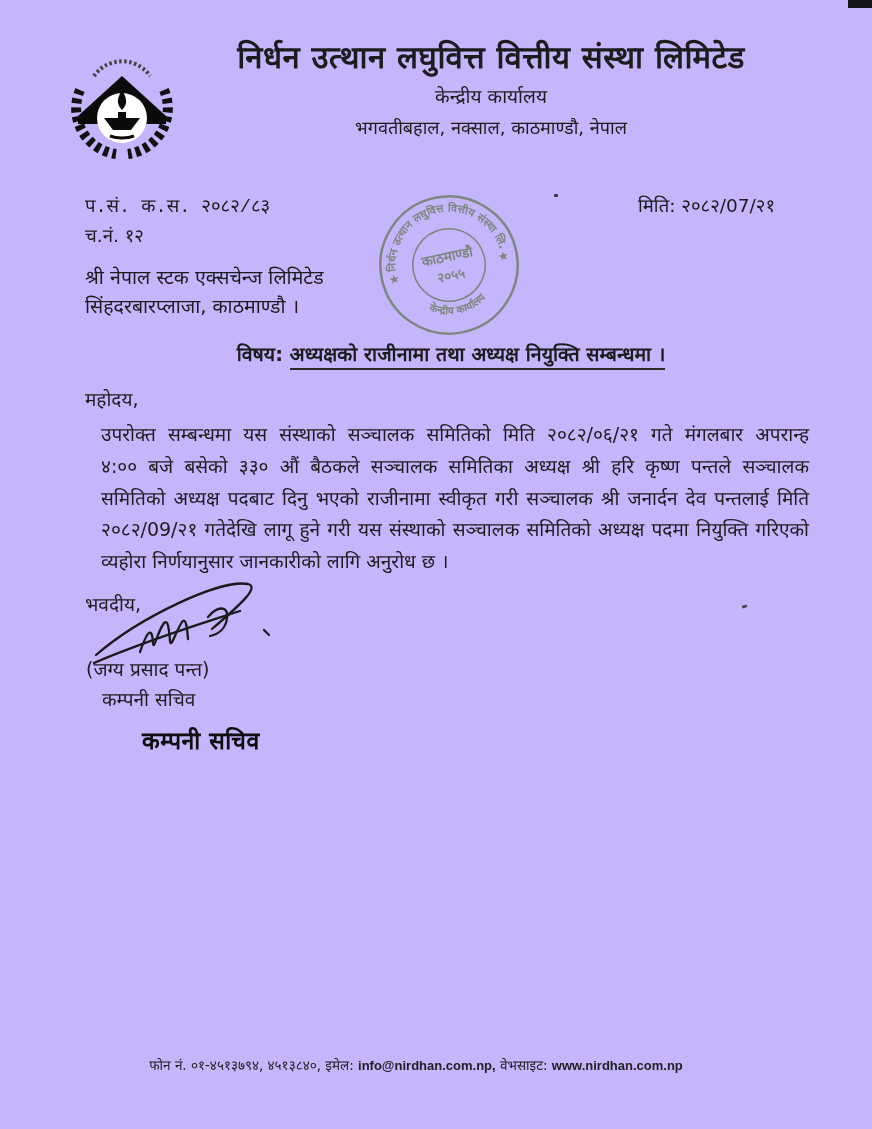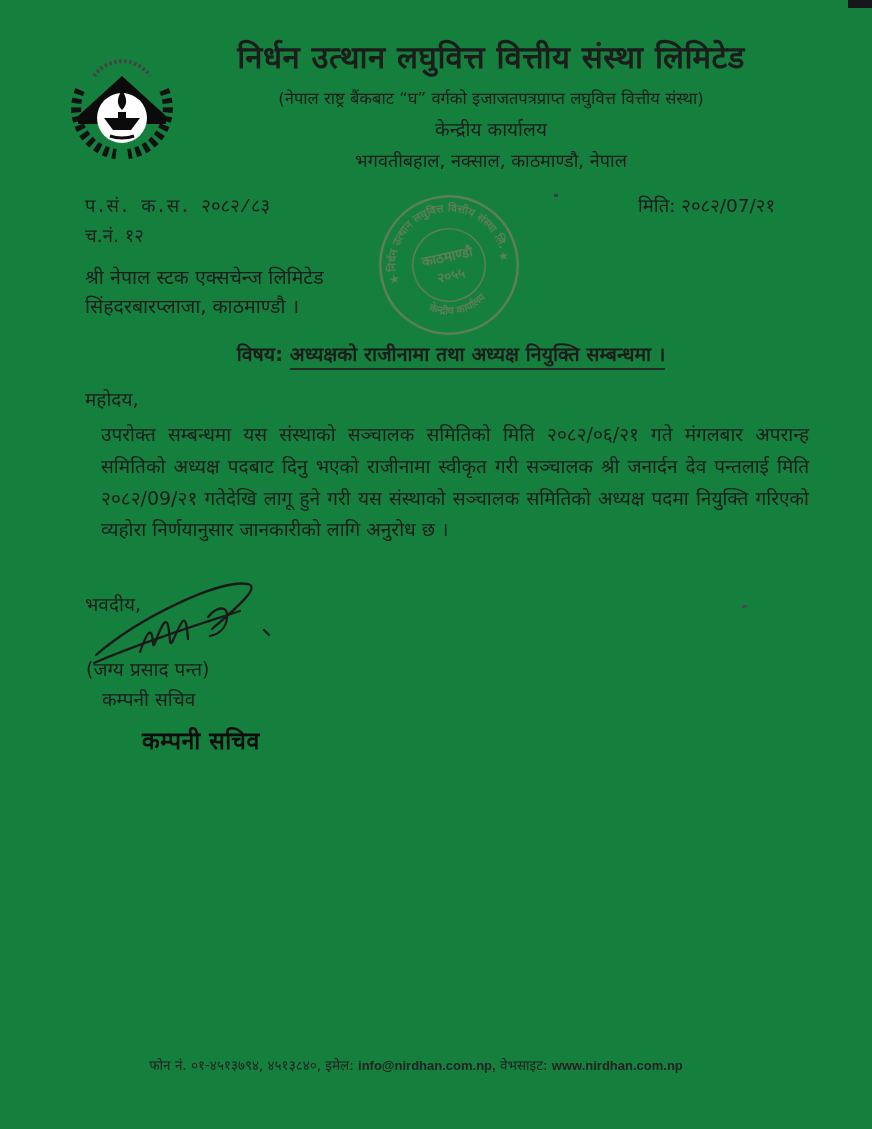--- a/index.html
+++ b/index.html
@@ -1,20 +1,20 @@
 <!DOCTYPE html>
 <html><head>
 <meta charset="utf-8">
 <style>
   html, body { margin: 0; padding: 0; background: #e8e8e8; }
   .page {
     position: relative;
     width: 872px; height: 1129px;
     margin: 0 auto;
-    background: #15803d;
+    background: #c4b5fd;
     color: #1c1c1c;
     font-family: "DejaVu Sans", sans-serif;
     overflow: hidden;
   }
   .abs { position: absolute; }
 
   
   .header-block { left: 140px; right: 30px; top: 40px; text-align: center; }
   .org-name { font-size: 31px; font-weight: bold; letter-spacing: 0.5px; line-height: 1.15; }
   .license-line { font-size: 16.5px; margin-top: 10px; }
@@ -80,21 +80,20 @@
 
       <path d="M40,72 L76,72 L67,84 L49,84 Z" fill="#0b0b0b"></path>
       <rect x="54" y="66" width="8" height="7" fill="#0b0b0b"></rect>
       <path d="M58,44 C63,52 64,58 58,64 C52,58 53,52 58,44 Z" fill="#0b0b0b"></path>
       <path d="M46,90 A18,8 0 0 0 70,90" fill="none" stroke="#0b0b0b" stroke-width="3"></path>
     </svg>
   </div>
 
   <div class="abs header-block">
     <div class="org-name">निर्धन उत्थान लघुवित्त वित्तीय संस्था लिमिटेड</div>
-    <div class="license-line">(नेपाल राष्ट्र बैंकबाट “घ” वर्गको इजाजतपत्रप्राप्त लघुवित्त वित्तीय संस्था)</div>
     <div class="office-line">केन्द्रीय कार्यालय</div>
     <div class="address-line">भगवतीबहाल, नक्साल, काठमाण्डौ, नेपाल</div>
   </div>
 
   <div class="abs ref-no">प.सं. क.स. २०८२/८३</div>
   <div class="abs disp-no">च.नं. १२</div>
   <div class="abs date-line">मिति: २०८२/07/२१</div>
 
   <div class="abs rcpt1">श्री नेपाल स्टक एक्सचेन्ज लिमिटेड</div>
   <div class="abs rcpt2">सिंहदरबारप्लाजा, काठमाण्डौ ।</div>
@@ -124,20 +123,21 @@
 
   <div class="abs subject-line">
     <span>विषय:</span>
     <span class="subject-text">अध्यक्षको राजीनामा तथा अध्यक्ष नियुक्ति सम्बन्धमा ।</span>
   </div>
 
   <div class="abs salutation">महोदय,</div>
 
   <div class="abs body-block">
     <div class="body-line">उपरोक्त सम्बन्धमा यस संस्थाको सञ्चालक समितिको मिति २०८२/०६/२१ गते मंगलबार अपरान्ह</div>
+    <div class="body-line">४:०० बजे बसेको ३३० औं बैठकले सञ्चालक समितिका अध्यक्ष श्री हरि कृष्ण पन्तले सञ्चालक</div>
     <div class="body-line">समितिको अध्यक्ष पदबाट दिनु भएको राजीनामा स्वीकृत गरी सञ्चालक श्री जनार्दन देव पन्तलाई मिति</div>
     <div class="body-line">२०८२/09/२१ गतेदेखि लागू हुने गरी यस संस्थाको सञ्चालक समितिको अध्यक्ष पदमा नियुक्ति गरिएको</div>
     <div class="body-line last">व्यहोरा निर्णयानुसार जानकारीको लागि अनुरोध छ ।</div>
   </div>
 
   <div class="abs valediction">भवदीय,</div>
 
   <div class="abs signature-wrap">
     <svg width="215" height="95" viewBox="0 0 215 95">
       <g fill="none" stroke="#1a1a1a" stroke-width="2.3" stroke-linecap="round">

